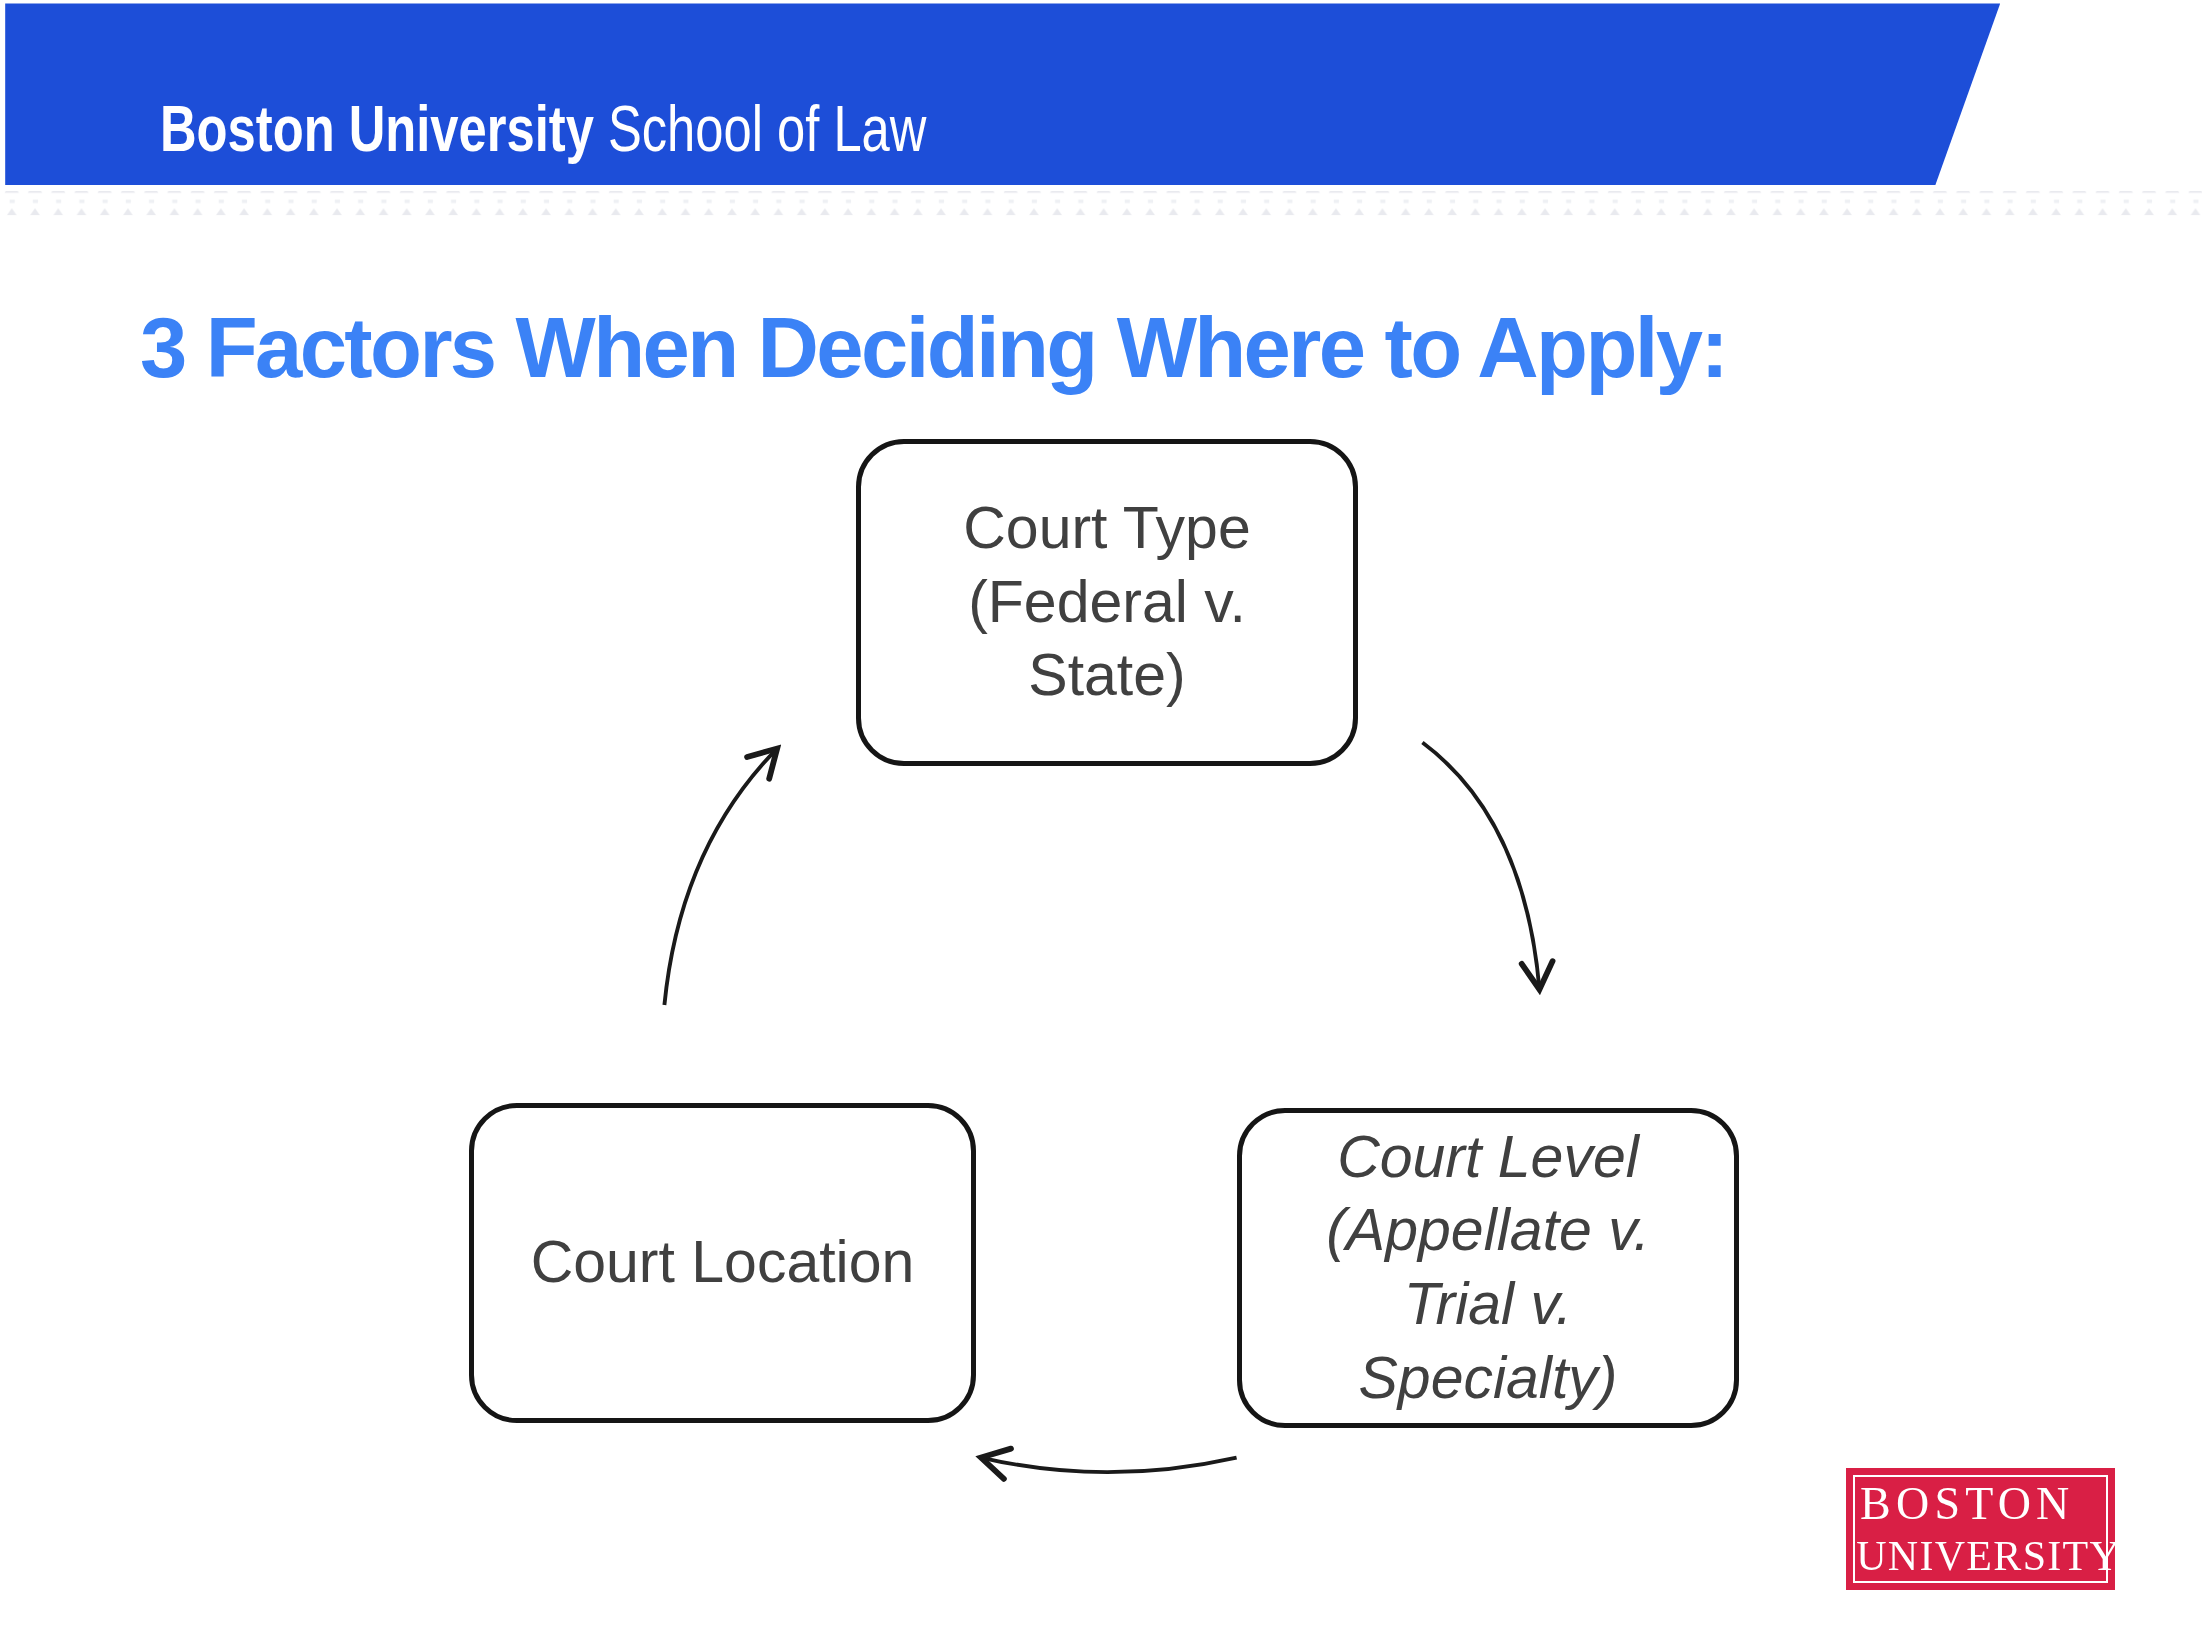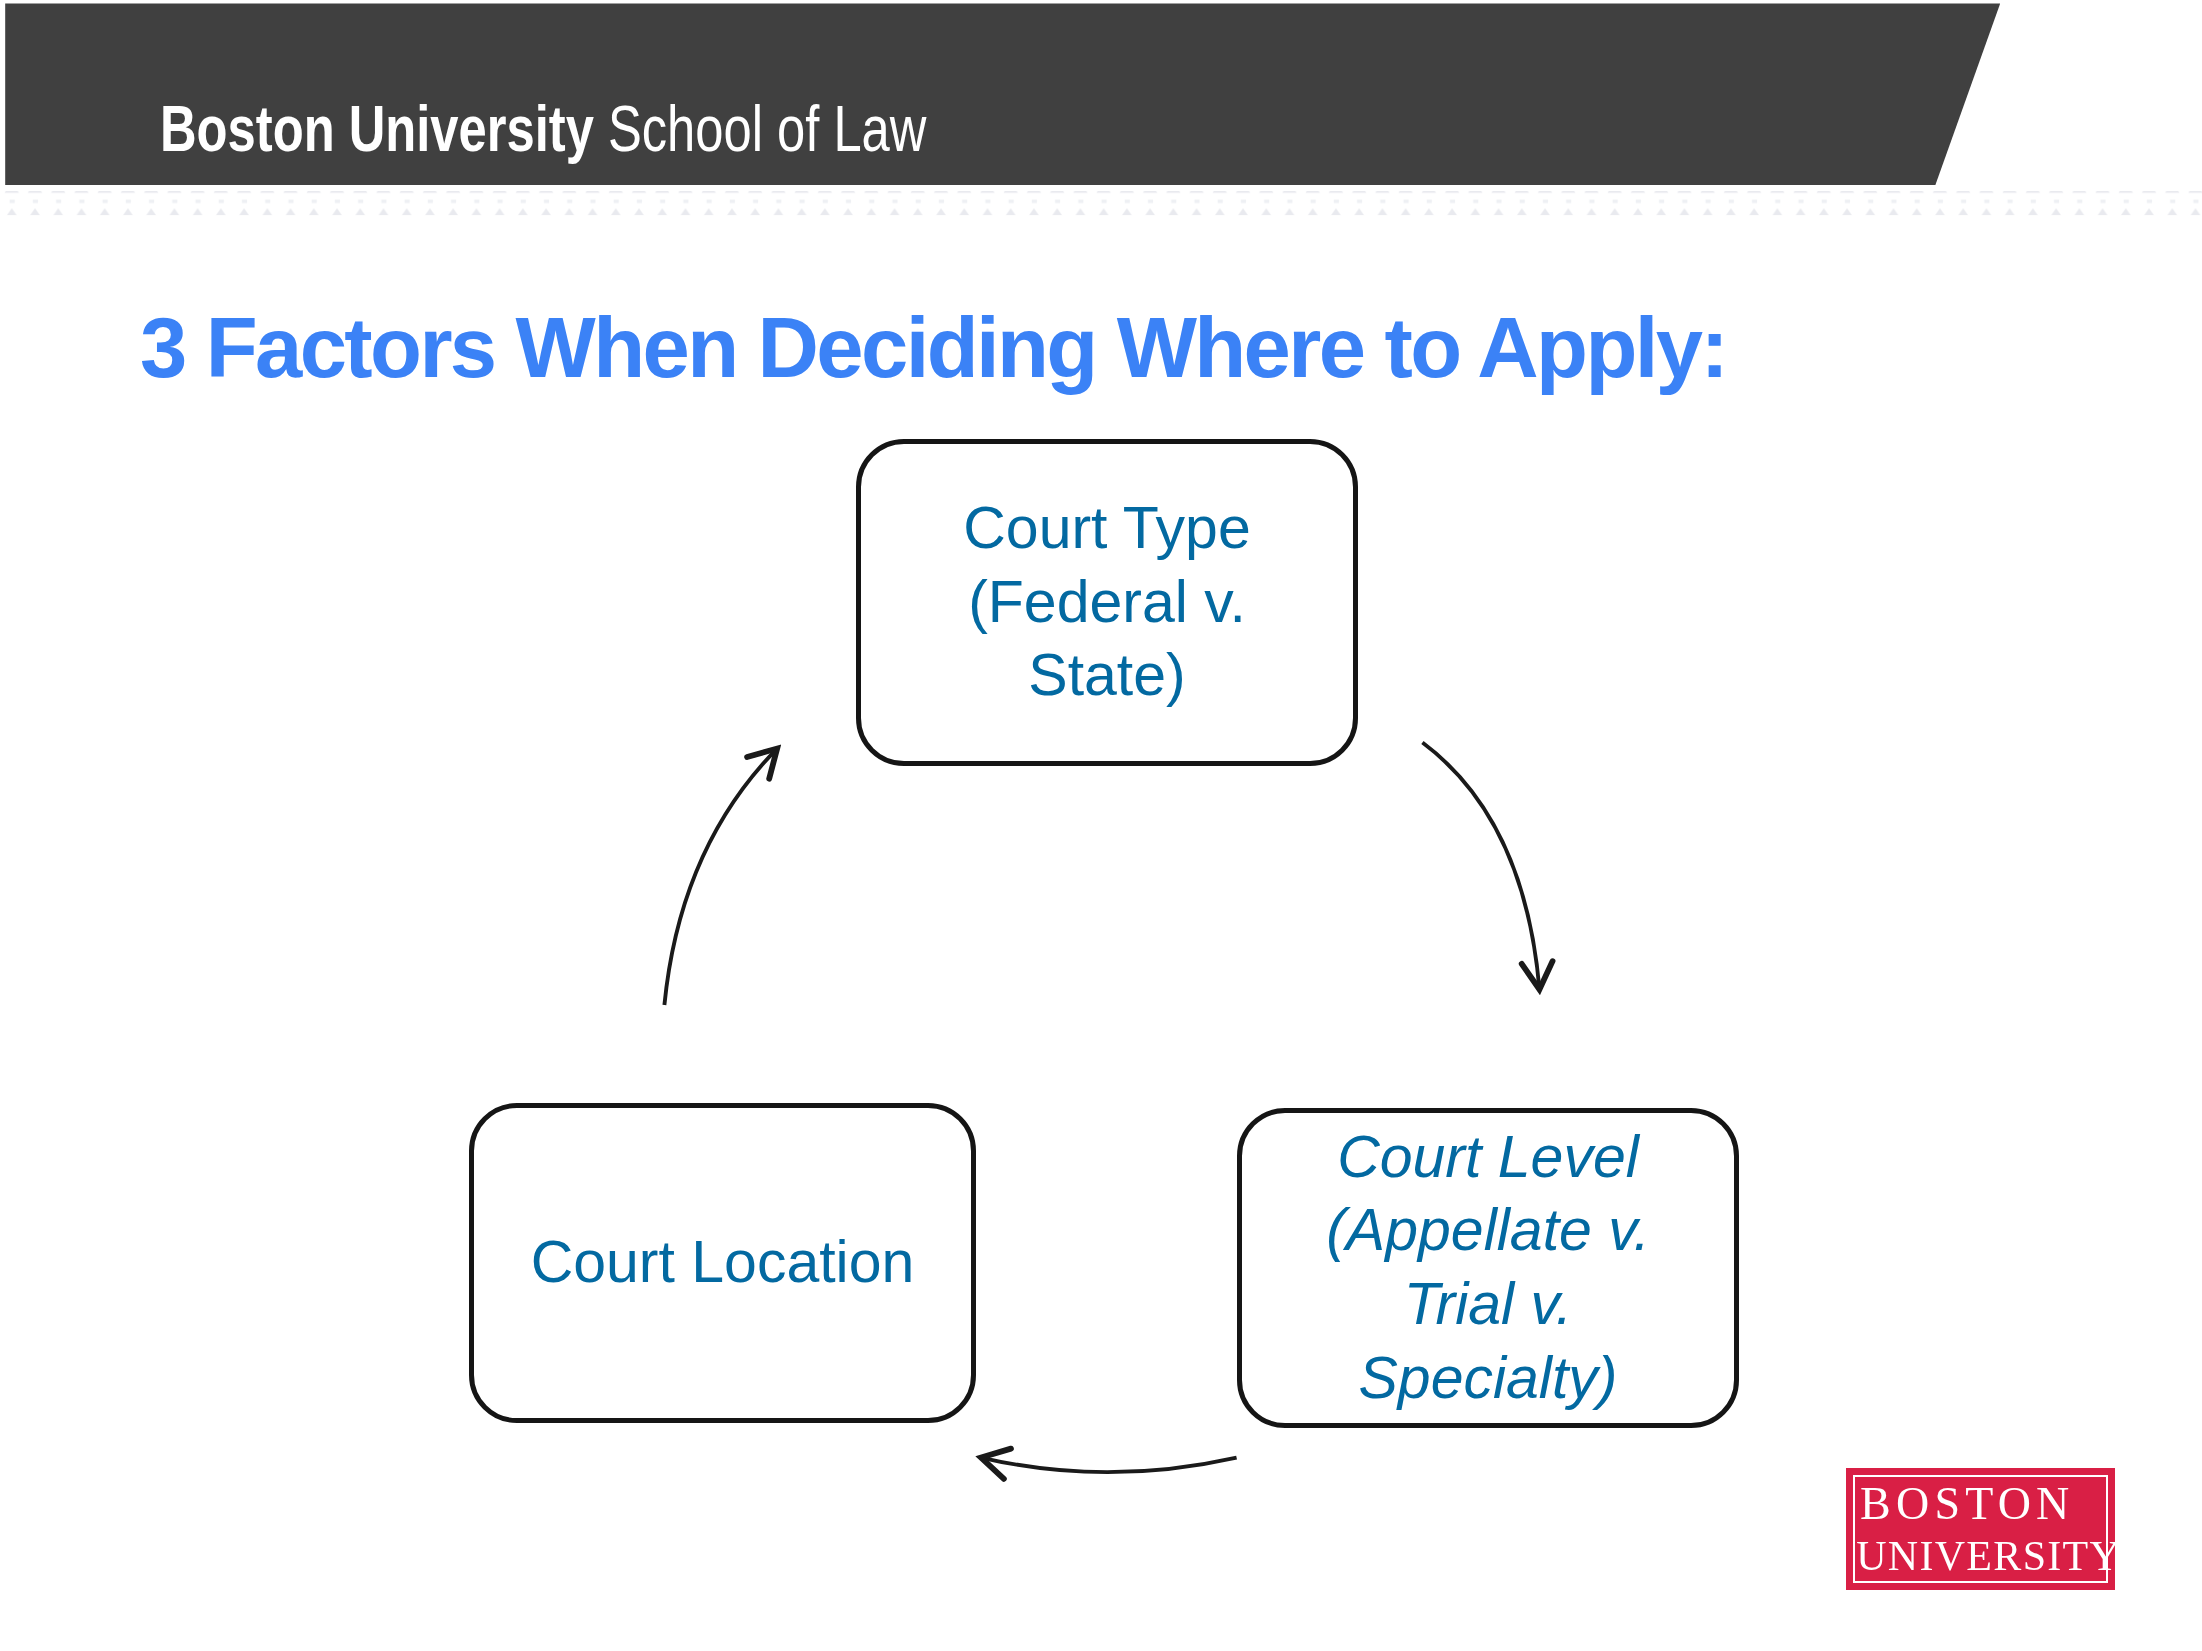--- a/index.html
+++ b/index.html
@@ -5,21 +5,21 @@
   html,body { margin:0; padding:0; background:#ffffff; }
   .slide {
     position:relative; width:2203px; height:1652px;
     background:#ffffff; overflow:hidden;
     font-family:"Liberation Sans", sans-serif;
   }
 
   
   .banner {
     position:absolute; left:5.2px; top:3.4px; width:1995px; height:182px;
-    background:#404040;
+    background:#1d4ed8;
     clip-path:polygon(0 0, 100% 0, calc(100% - 65px) 100%, 0 100%);
   }
   .banner-text {
     position:absolute; left:155px; bottom:24px;
     display:inline-block; transform:scaleX(0.78); transform-origin:left bottom;
     font-size:65px; line-height:1; color:#ffffff; white-space:nowrap;
   }
   .brand-bold { font-weight:bold; }
   .brand-regular { font-weight:normal; }
 
@@ -31,21 +31,21 @@
   }
 
   
   .node {
     position:absolute; background:#ffffff;
     border:5.2px solid #151515; border-radius:48px;
     display:flex; align-items:center; justify-content:center;
     text-align:center;
   }
   .node-text {
-    font-size:59px; line-height:1.25; color:#0369a1;
+    font-size:59px; line-height:1.25; color:#404040;
     white-space:pre-line;
   }
   #node-court-type     { left:856px;  top:439px;  width:492px; height:317px; }
   #node-court-location { left:469px;  top:1103px; width:497px; height:310px; }
   #node-court-level    { left:1237px; top:1108px; width:492px; height:310px;font-style:italic; }
 
   
   .canvas {
     position:absolute; left:0; top:0; width:2203px; height:1652px;
     pointer-events:none;

